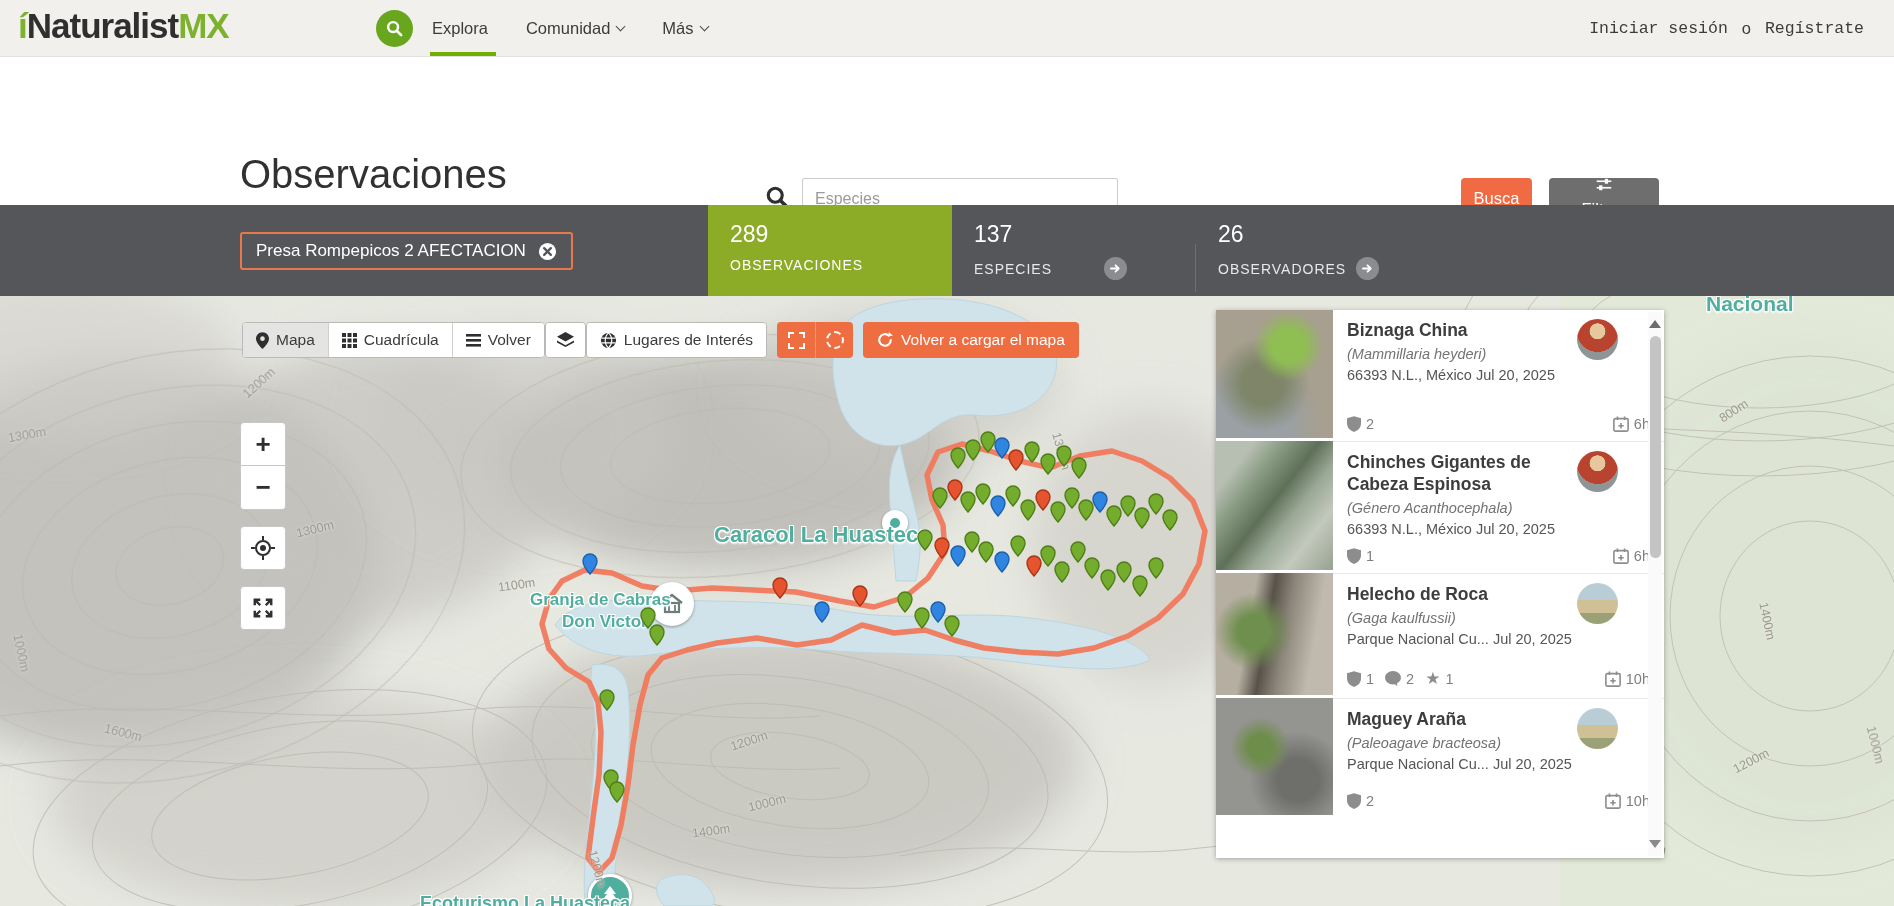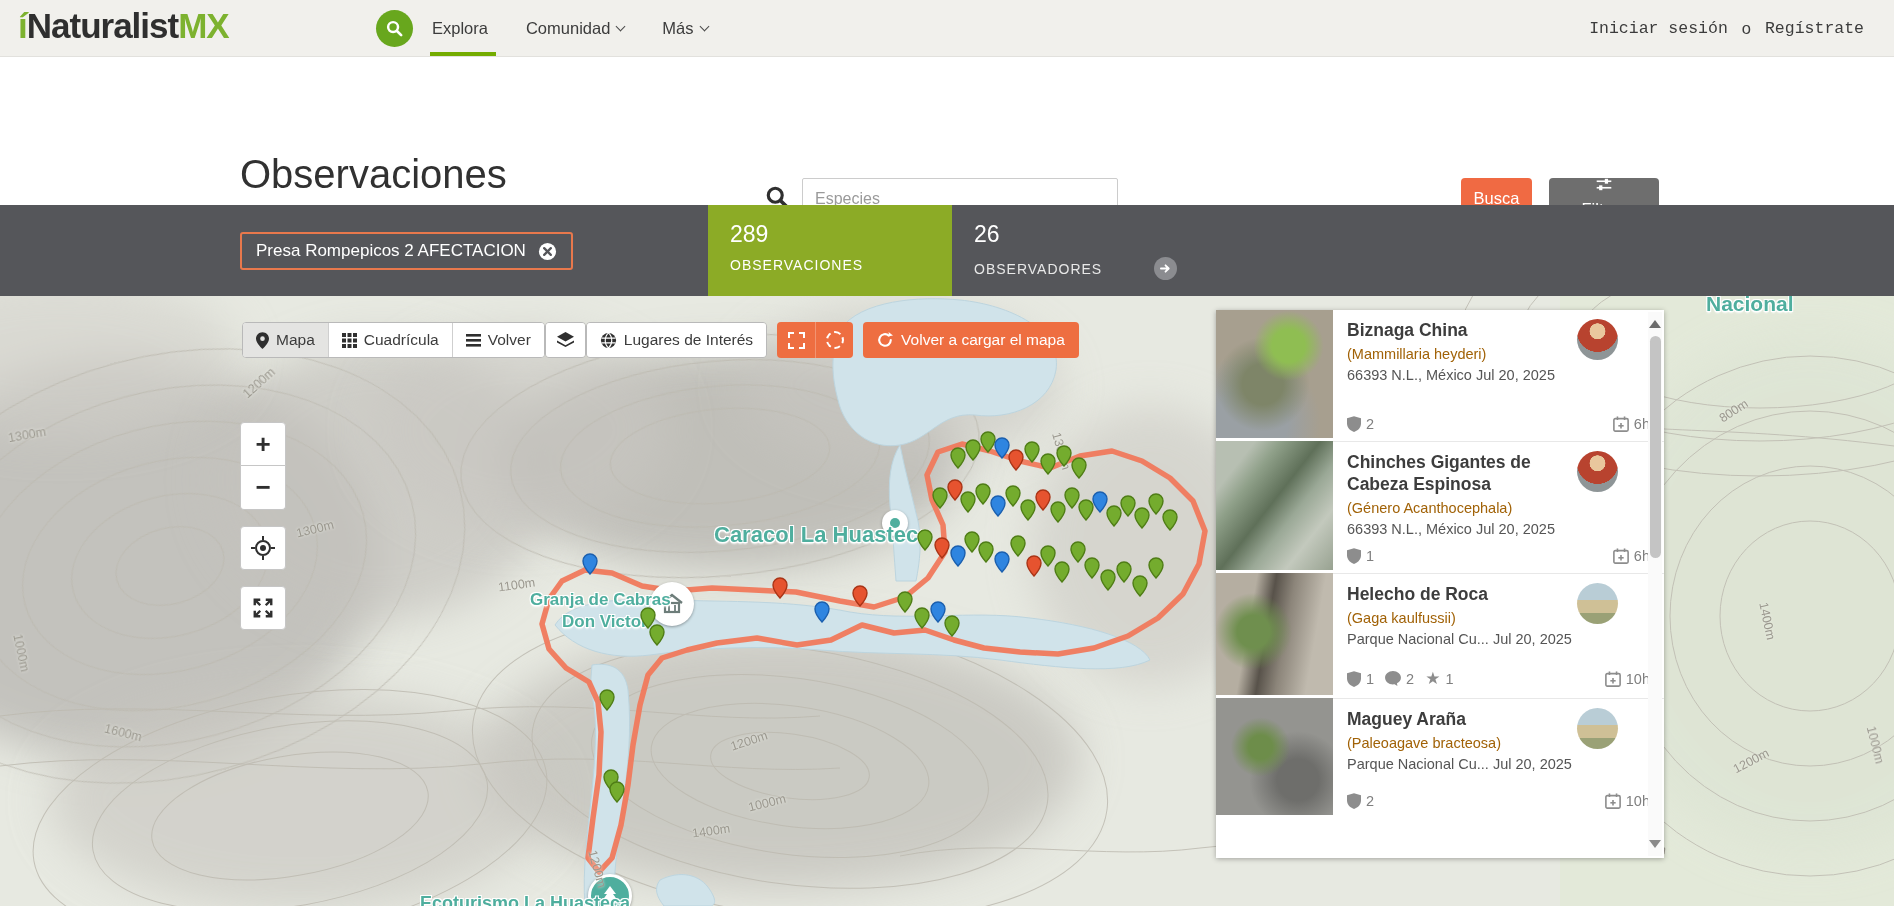--- a/index.html
+++ b/index.html
@@ -72,21 +72,21 @@
   .zc.locate { margin-top:16px; border-radius:4px; }
   .zc.fullscr { margin-top:16px; border-radius:4px; }
 
   
   .obs-panel { position:absolute; left:1216px; top:14px; width:448px; height:548px; background:#fff; box-shadow:0 1px 5px rgba(0,0,0,.3); overflow:hidden; }
   .card { position:relative; display:flex; cursor:pointer; }
   .card-photo { width:117px; flex:none; margin-bottom:3px; }
   .card-main { flex:1; position:relative; padding:10px 56px 8px 14px; }
   .card + .card .card-main { border-top:1px solid #e8e8e8; }
   .card-title { font-size:17.5px; font-weight:bold; color:#3d3d3d; line-height:1.25; padding-right:14px; }
-  .card-sci { font-size:14.5px; color:#a16207; margin-top:4px; }
+  .card-sci { font-size:14.5px; font-style:italic; color:#737373; margin-top:4px; }
   .card-loc { font-size:14.5px; color:#555; margin-top:5px; }
   .card-stats { position:absolute; left:14px; right:14px; bottom:9px; display:flex; align-items:center; gap:5px; font-size:14.5px; color:#7f7f7f; }
   .card-stats .spacer { flex:1; }
   .avatar { position:absolute; right:46px; top:9px; width:41px; height:41px; border-radius:50%; }
   .av-person { background:radial-gradient(circle at 50% 30%, #e9c79d 0 22%, #b8432f 23% 58%, #8e9597 59%); }
   .av-field { background:linear-gradient(to bottom,#b9cdd6 0 42%, #cfc096 42% 72%, #9aa176 72%); }
   .p1 { background:radial-gradient(circle at 62% 28%, #8fbe52 0 14%, rgba(143,190,82,0) 30%), radial-gradient(circle at 40% 58%, #7e8568 0 20%, rgba(126,133,104,0) 46%), radial-gradient(circle at 30% 88%, #9aa0a4 0 26%, rgba(154,160,164,0) 50%), #a79f8f; }
   .p2 { background:linear-gradient(128deg, #b7bfb2 0 18%, #8fa089 30%, #5f7059 48%, #9aa896 62%, #c3c9bd 78%, #98a291 100%); }
   .p3 { background:radial-gradient(circle at 32% 48%, #6f8f4e 0 16%, rgba(111,143,78,0) 38%), linear-gradient(100deg, #b5aea1 0 30%, #58524a 44%, #8c857a 58%, #c0baae 80%); }
   .p4 { background:radial-gradient(circle at 38% 42%, #6d8d4a 0 12%, rgba(109,141,74,0) 30%), radial-gradient(circle at 70% 70%, #6e6e6b 0 18%, rgba(110,110,107,0) 42%), #949490; }
@@ -163,20 +163,32 @@
           <line x1="13.5" y1="6.5" x2="6.5" y2="13.5" stroke="#55565a" stroke-width="2.4" stroke-linecap="round"></line>
         </svg>
     </span>
   </div>
   <div class="stat-tabs">
     <div class="stat active">
       <div class="val">289</div>
       <div class="lbl">
           <span>OBSERVACIONES</span>
         </div>
+    </div>
+    <div class="stat">
+      <div class="val">137</div>
+      <div class="lbl">
+          <span>ESPECIES</span>
+        <span class="go-circle">
+            <svg width="11" height="11" viewBox="0 0 12 12">
+              <path d="M1 6h8M6 2.5L9.5 6 6 9.5" stroke="#fff" stroke-width="2" fill="none" stroke-linecap="round" stroke-linejoin="round"></path>
+            </svg>
+          </span>
+      </div>
+      <div class="divider"></div>
     </div>
     <div class="stat">
       <div class="val">26</div>
       <div class="lbl">
           <span>OBSERVADORES</span>
         <span class="go-circle">
             <svg width="11" height="11" viewBox="0 0 12 12">
               <path d="M1 6h8M6 2.5L9.5 6 6 9.5" stroke="#fff" stroke-width="2" fill="none" stroke-linecap="round" stroke-linejoin="round"></path>
             </svg>
           </span>

